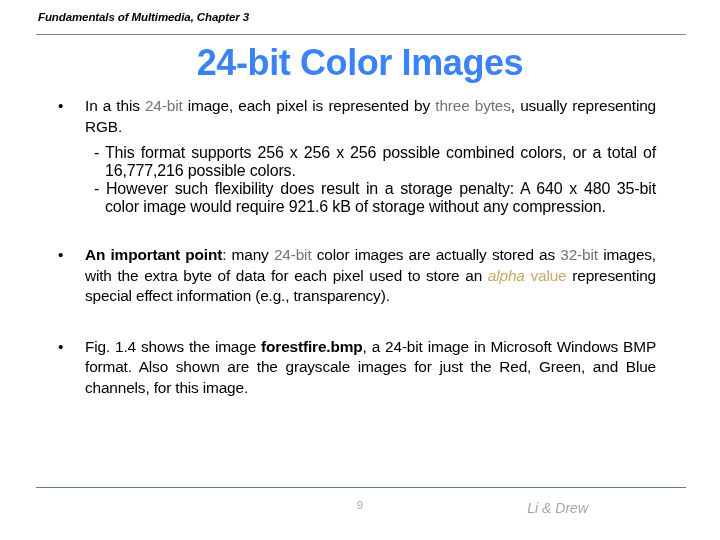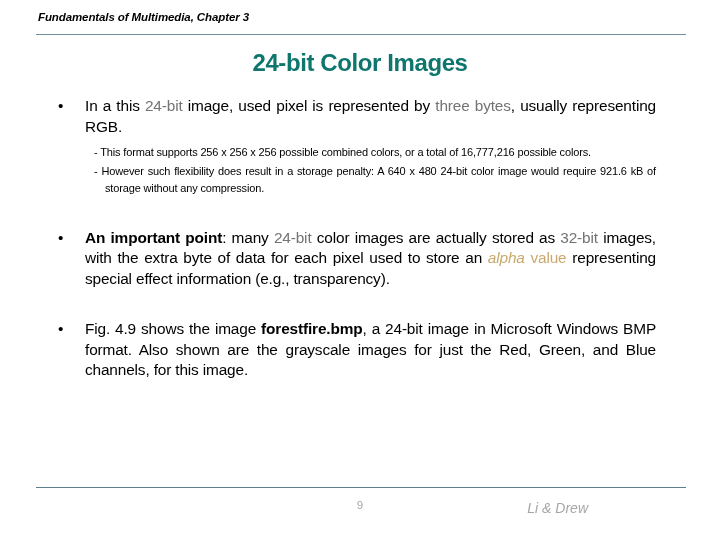--- a/index.html
+++ b/index.html
@@ -44,24 +44,24 @@
     border-top: 1.6px solid #718f9c;
   }
 
   
   .slide-title {
     position: absolute;
     left: 0;
     top: 44px;
     width: 720px;
     text-align: center;
-    font-size: 24px;
+    font-size: 36px;
     font-weight: bold;
     letter-spacing: -0.4px;
-    color: #0f766e;
+    color: #3b82f6;
     line-height: 38px;
   }
 
   
   .body-area {
     position: absolute;
     left: 56px;
     top: 96px;
     width: 600px;
   }
@@ -85,21 +85,21 @@
   .bullet-2 { margin-top: 30px; }
   .bullet-3 { margin-top: 30px; }
 
   .subbullet-group {
     margin-top: 7px;
     padding-left: 38px;
   }
   .subbullet {
     position: relative;
     padding-left: 11px;
-    font-size: 11px;
+    font-size: 16px;
     line-height: 17.5px;
     text-align: justify;
     letter-spacing: -0.15px;
     text-indent: -11px;
   }
   .subbullet + .subbullet { margin-top: 1px; }
 
   .green { color: #737373; }
   .tan   { color: #c9a96b; }
   .bold  { font-weight: bold; }
@@ -138,27 +138,27 @@
 
 <div class="slide">
 
   <div class="header-text">Fundamentals of Multimedia, Chapter 3</div>
 
   <div class="header-rule"></div>
 
   <div class="slide-title">24-bit Color Images</div>
 
   <div class="body-area" id="body-area">
-      <div class="bullet bullet-1"><span class="dot">•</span><span>In a this </span><span class="green">24-bit</span><span> image, used pixel is represented by </span><span class="green">three bytes</span><span>, usually representing RGB.</span></div>
+      <div class="bullet bullet-1"><span class="dot">•</span><span>In a this </span><span class="green">24-bit</span><span> image, each pixel is represented by </span><span class="green">three bytes</span><span>, usually representing RGB.</span></div>
       <div class="subbullet-group">
         <div class="subbullet"><span>- This format supports 256 x 256 x 256 possible combined colors, or a total of 16,777,216 possible colors.</span></div>
-        <div class="subbullet"><span>- However such flexibility does result in a storage penalty: A 640 x 480 24-bit color image would require 921.6 kB of storage without any compression.</span></div>
+        <div class="subbullet"><span>- However such flexibility does result in a storage penalty: A 640 x 480 35-bit color image would require 921.6 kB of storage without any compression.</span></div>
       </div>
       <div class="bullet bullet-2"><span class="dot">•</span><span class="bold">An important point</span><span>: many </span><span class="green">24-bit</span><span> color images are actually stored as </span><span class="green">32-bit</span><span> images, with the extra byte of data for each pixel used to store an </span><span class="tan ital">alpha</span><span class="tan"> value</span><span> representing special effect information (e.g., transparency).</span></div>
-      <div class="bullet bullet-3"><span class="dot">•</span><span>Fig. 4.9 shows the image </span><span class="bold">forestfire.bmp</span><span>, a 24-bit image in Microsoft Windows BMP format. Also shown are the grayscale images for just the Red, Green, and Blue channels, for this image.</span></div>
+      <div class="bullet bullet-3"><span class="dot">•</span><span>Fig. 1.4 shows the image </span><span class="bold">forestfire.bmp</span><span>, a 24-bit image in Microsoft Windows BMP format. Also shown are the grayscale images for just the Red, Green, and Blue channels, for this image.</span></div>
     </div>
 
   <div class="footer-rule"></div>
 
   <div class="footer-page">9</div>
 
   <div class="footer-author">Li &amp; Drew</div>
 
 </div>
 

